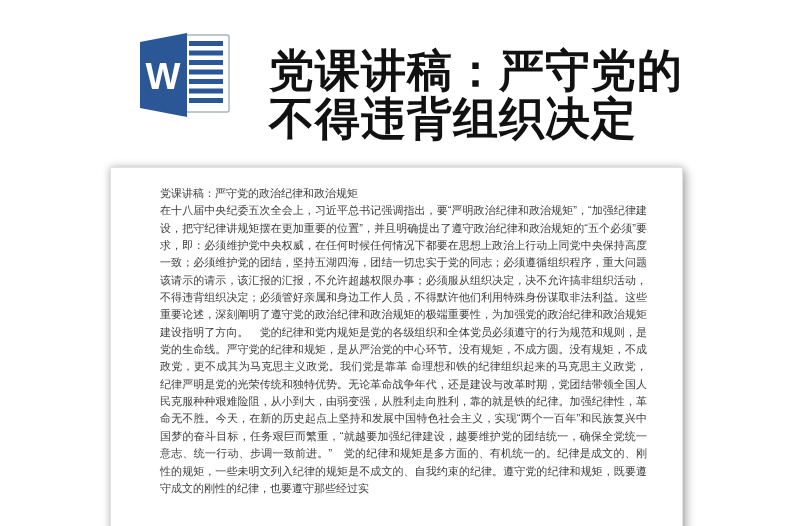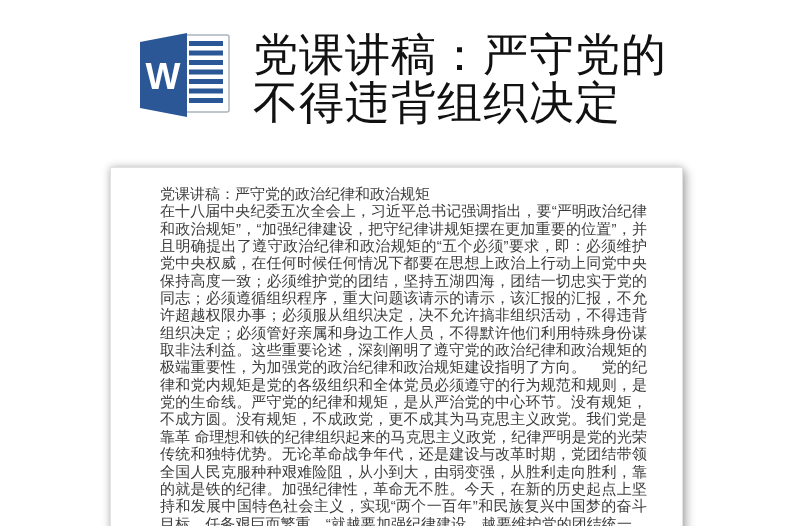--- a/index.html
+++ b/index.html
@@ -20,45 +20,45 @@
     position: absolute;
     left: 138px;
     top: 32px;
     width: 94px;
     height: 86px;
   }
   .page-title {
     position: absolute;
     left: 253px;
     top: 31px;
-    margin: 0;
+    margin: 16px;
     font-size: 45px;
     line-height: 48px;
-    font-weight: 400;
+    font-weight: 700;
     color: #111111;
     letter-spacing: 1px;
     white-space: nowrap;
   }
   .page-title .title-line { display: block; }
   
   .preview-sheet {
     position: absolute;
     left: 110px;
     top: 167px;
     width: 573px;
     height: 720px;
     box-sizing: border-box;
     background: #ffffff;
     border: 1px solid #e2e2e2;
     box-shadow: 0 0 8px rgba(0,0,0,0.28), 5px 5px 9px rgba(0,0,0,0.18);
     padding: 17px 35px 0 49px;
   }
   .doc-text {
     margin: 0;
-    font-size: 15px;
+    font-size: 11px;
     line-height: 17.35px;
     color: #3c3c3c;
     text-align: justify;
     word-break: break-all;
   }
   .doc-heading { margin: 0 0 0 0; }
 </style>
 </head>
 <body>
 

